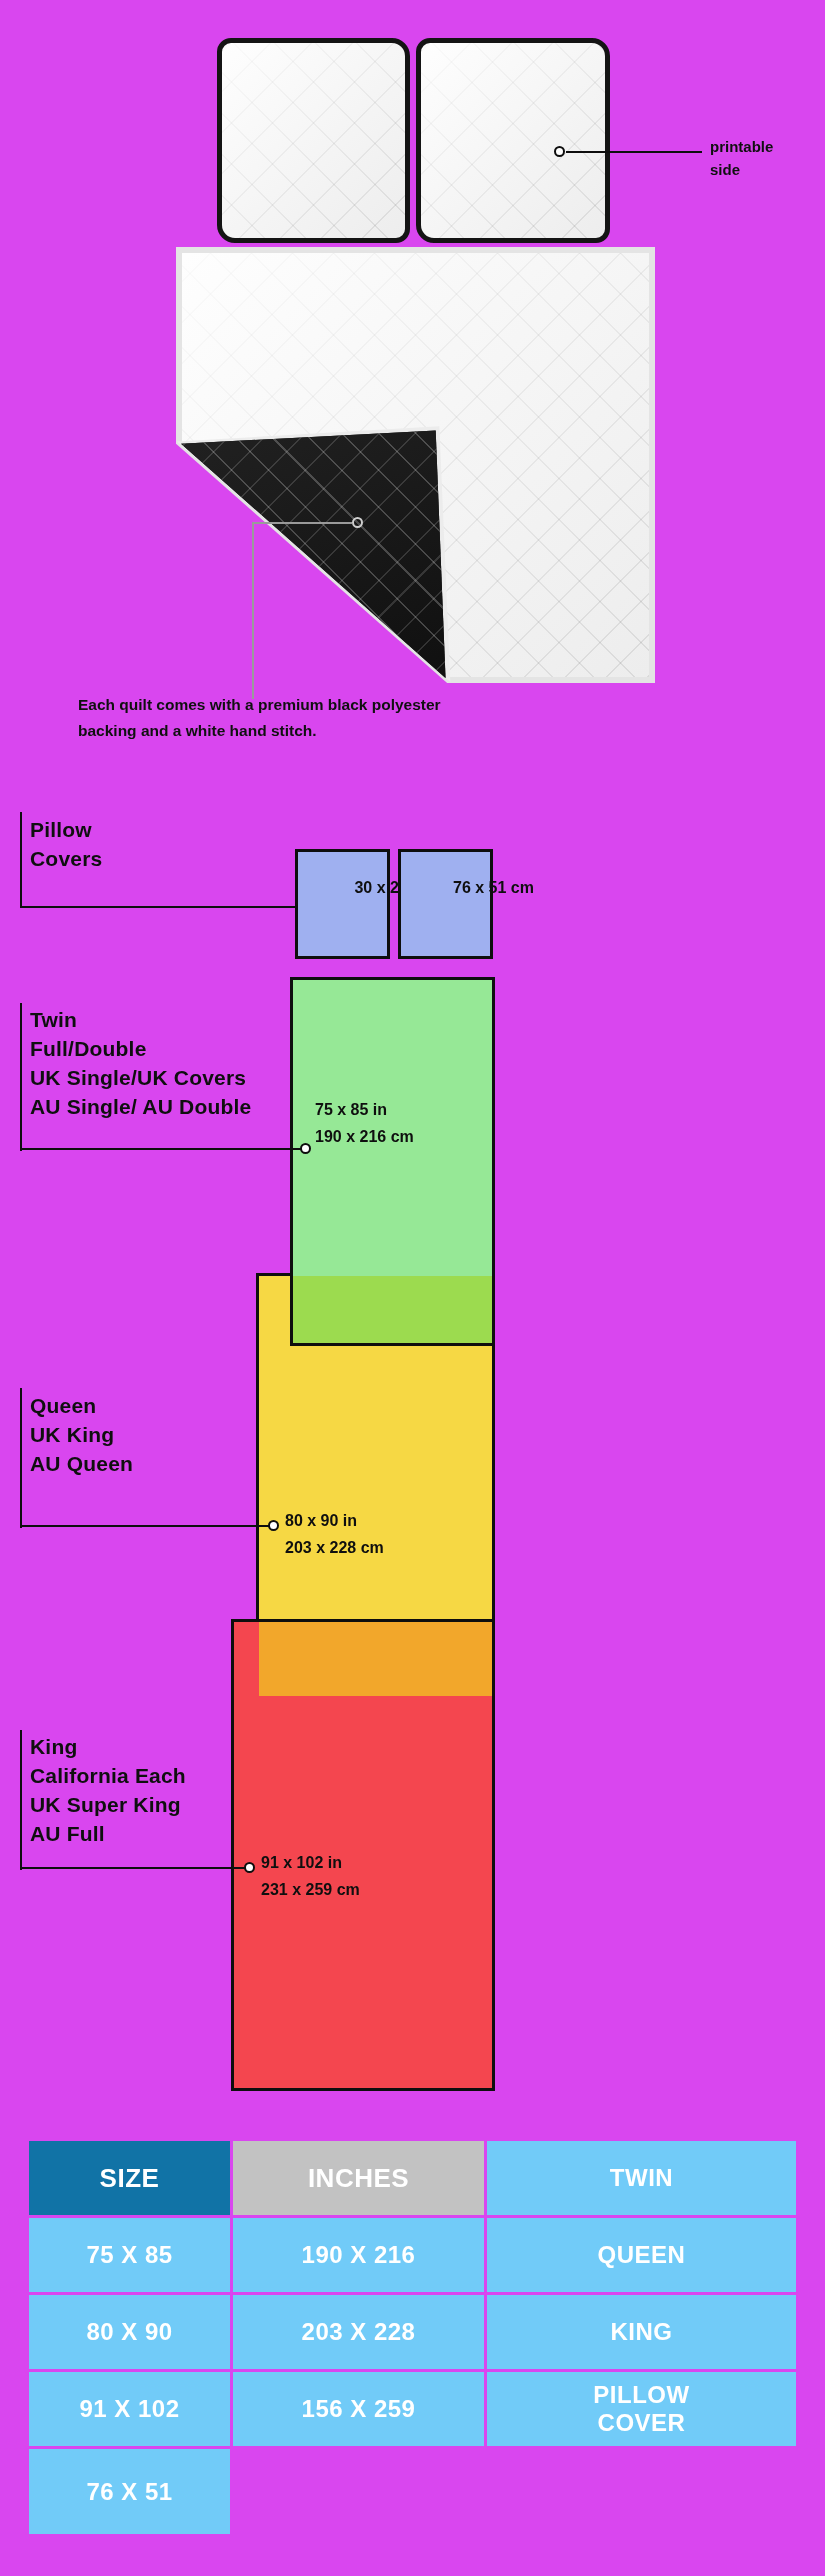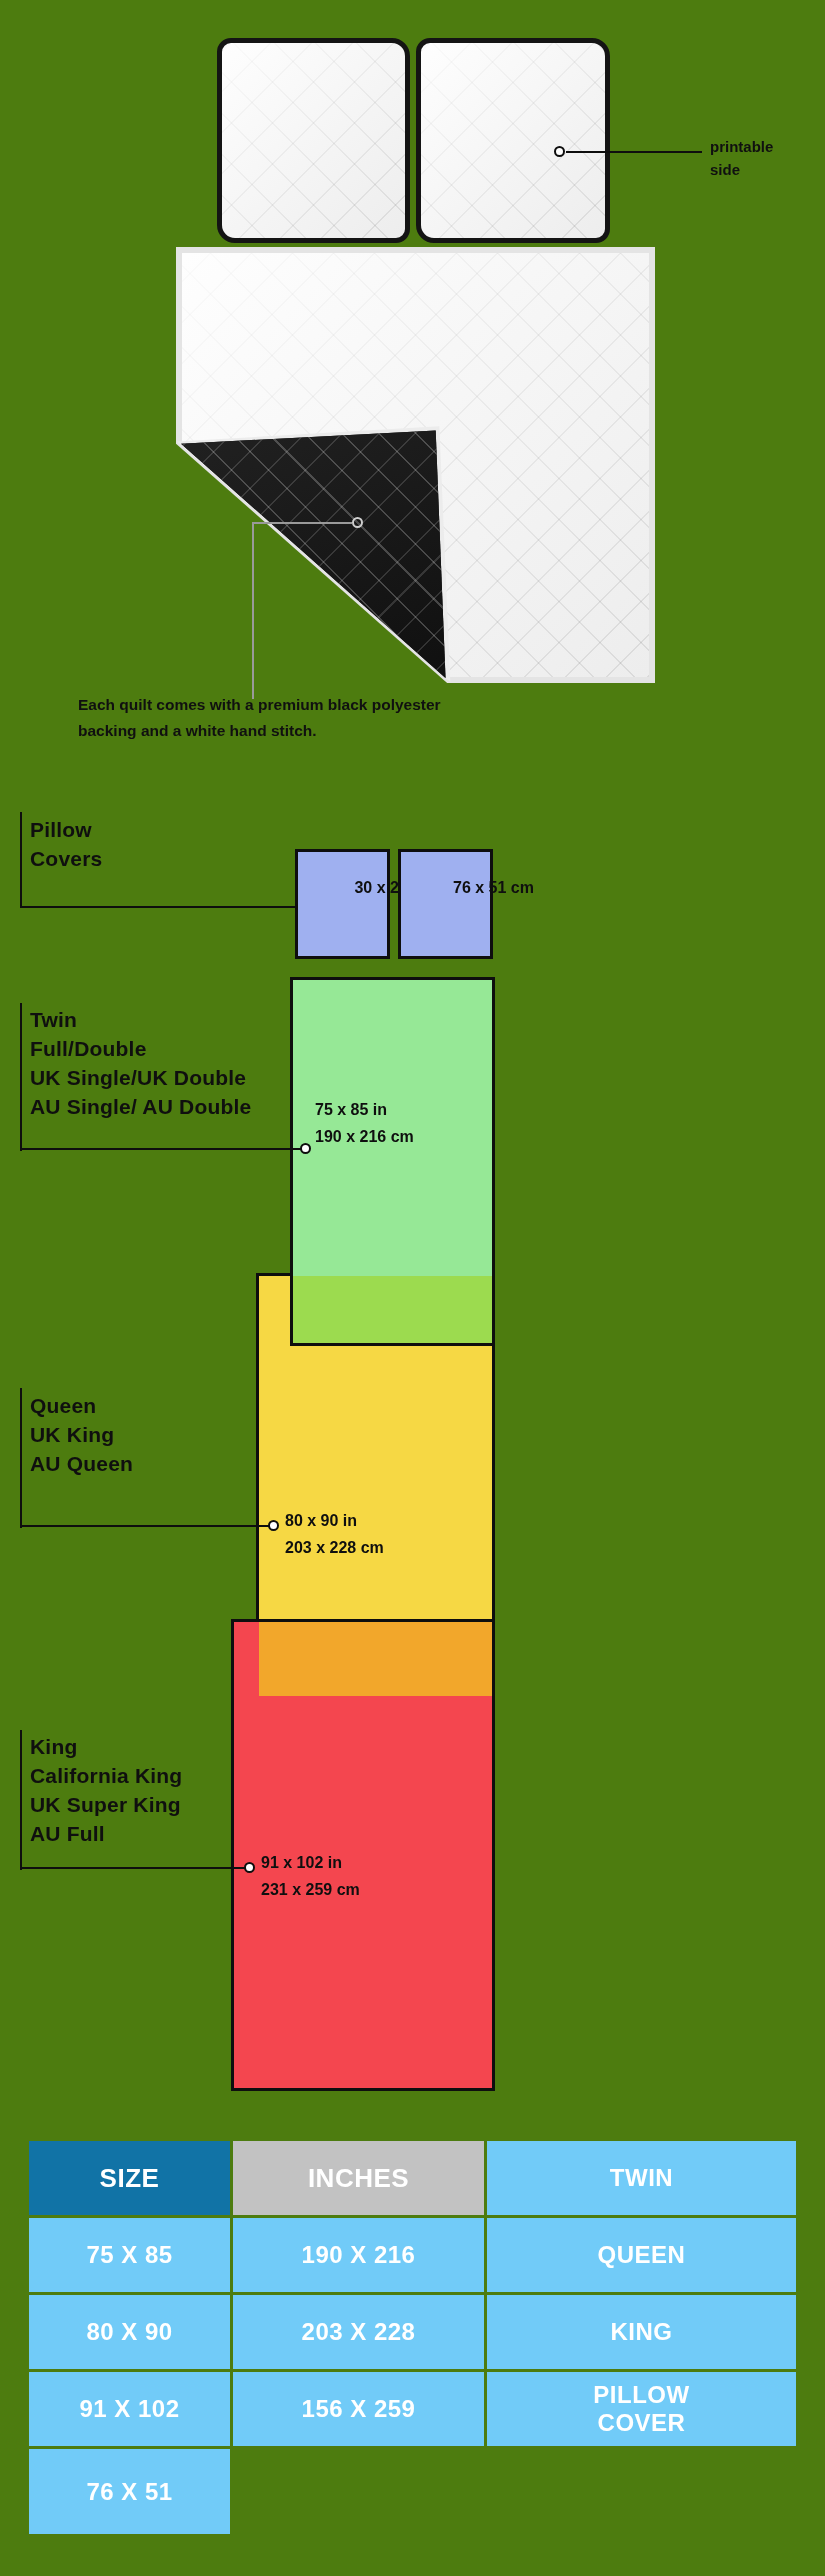--- a/index.html
+++ b/index.html
@@ -1,16 +1,16 @@
 <!DOCTYPE html>
 <html><head>
 <meta charset="utf-8">
 <style>
   html,body{margin:0;padding:0;background:#ffffff;}
-  #page{position:relative;width:825px;height:2576px;background:#4d7c0f;overflow:hidden;
+  #page{position:relative;width:825px;height:2576px;background:#d946ef;overflow:hidden;
         font-family:"Liberation Sans","DejaVu Sans",sans-serif;color:#0e0e0e;}
   .abs{position:absolute;}
   
   .q-white{
     background-color:#f6f6f6;
     background-image:
       linear-gradient(135deg,rgba(255,255,255,.9) 0%,rgba(220,220,220,.35) 100%),
       repeating-linear-gradient(45deg,rgba(0,0,0,.12) 0 1.5px,rgba(255,255,255,0) 1.5px 29px),
       repeating-linear-gradient(-45deg,rgba(0,0,0,.12) 0 1.5px,rgba(255,255,255,0) 1.5px 29px);
   }
@@ -94,21 +94,21 @@
 
   <div class="rect" style="left:256px;top:1273px;width:239px;height:426px;background:#f6d844;"></div>
   <div class="rect" style="left:231px;top:1619px;width:264px;height:472px;background:#f4464f;"></div>
   <div class="abs" style="left:259px;top:1622px;width:233px;height:74px;background:#f2a72b;"></div>
   <div class="rect" style="left:290px;top:977px;width:205px;height:369px;background:#96e896;"></div>
   <div class="abs" style="left:293px;top:1276px;width:199px;height:67px;background:#9cdb4f;"></div>
 
   <div class="lbl" style="left:30px;top:1005px;">
     <span>Twin</span>
     <span>Full/Double</span>
-    <span>UK Single/UK Double</span>
+    <span>UK Single/UK Covers</span>
     <span>AU Single/ AU Double</span>
   </div>
   <div class="vline" style="left:20px;top:1003px;width:2px;height:148px;"></div>
   <div class="hline" style="left:20px;top:1148px;width:281px;height:2px;"></div>
   <div class="circle" style="left:300px;top:1143px;"></div>
   <div class="size-lbl" style="left:315px;top:1096px;">
     <span>75 x 85 in</span>
     <span>190 x 216 cm</span>
   </div>
 
@@ -120,21 +120,21 @@
   <div class="vline" style="left:20px;top:1388px;width:2px;height:140px;"></div>
   <div class="hline" style="left:20px;top:1525px;width:249px;height:2px;"></div>
   <div class="circle" style="left:268px;top:1520px;"></div>
   <div class="size-lbl" style="left:285px;top:1507px;">
     <span>80 x 90 in</span>
     <span>203 x 228 cm</span>
   </div>
 
   <div class="lbl" style="left:30px;top:1732px;">
     <span>King</span>
-    <span>California King</span>
+    <span>California Each</span>
     <span>UK Super King</span>
     <span>AU Full</span>
   </div>
   <div class="vline" style="left:20px;top:1730px;width:2px;height:140px;"></div>
   <div class="hline" style="left:20px;top:1867px;width:225px;height:2px;"></div>
   <div class="circle" style="left:244px;top:1862px;"></div>
   <div class="size-lbl" style="left:261px;top:1849px;">
     <span>91 x 102 in</span>
     <span>231 x 259 cm</span>
   </div>

